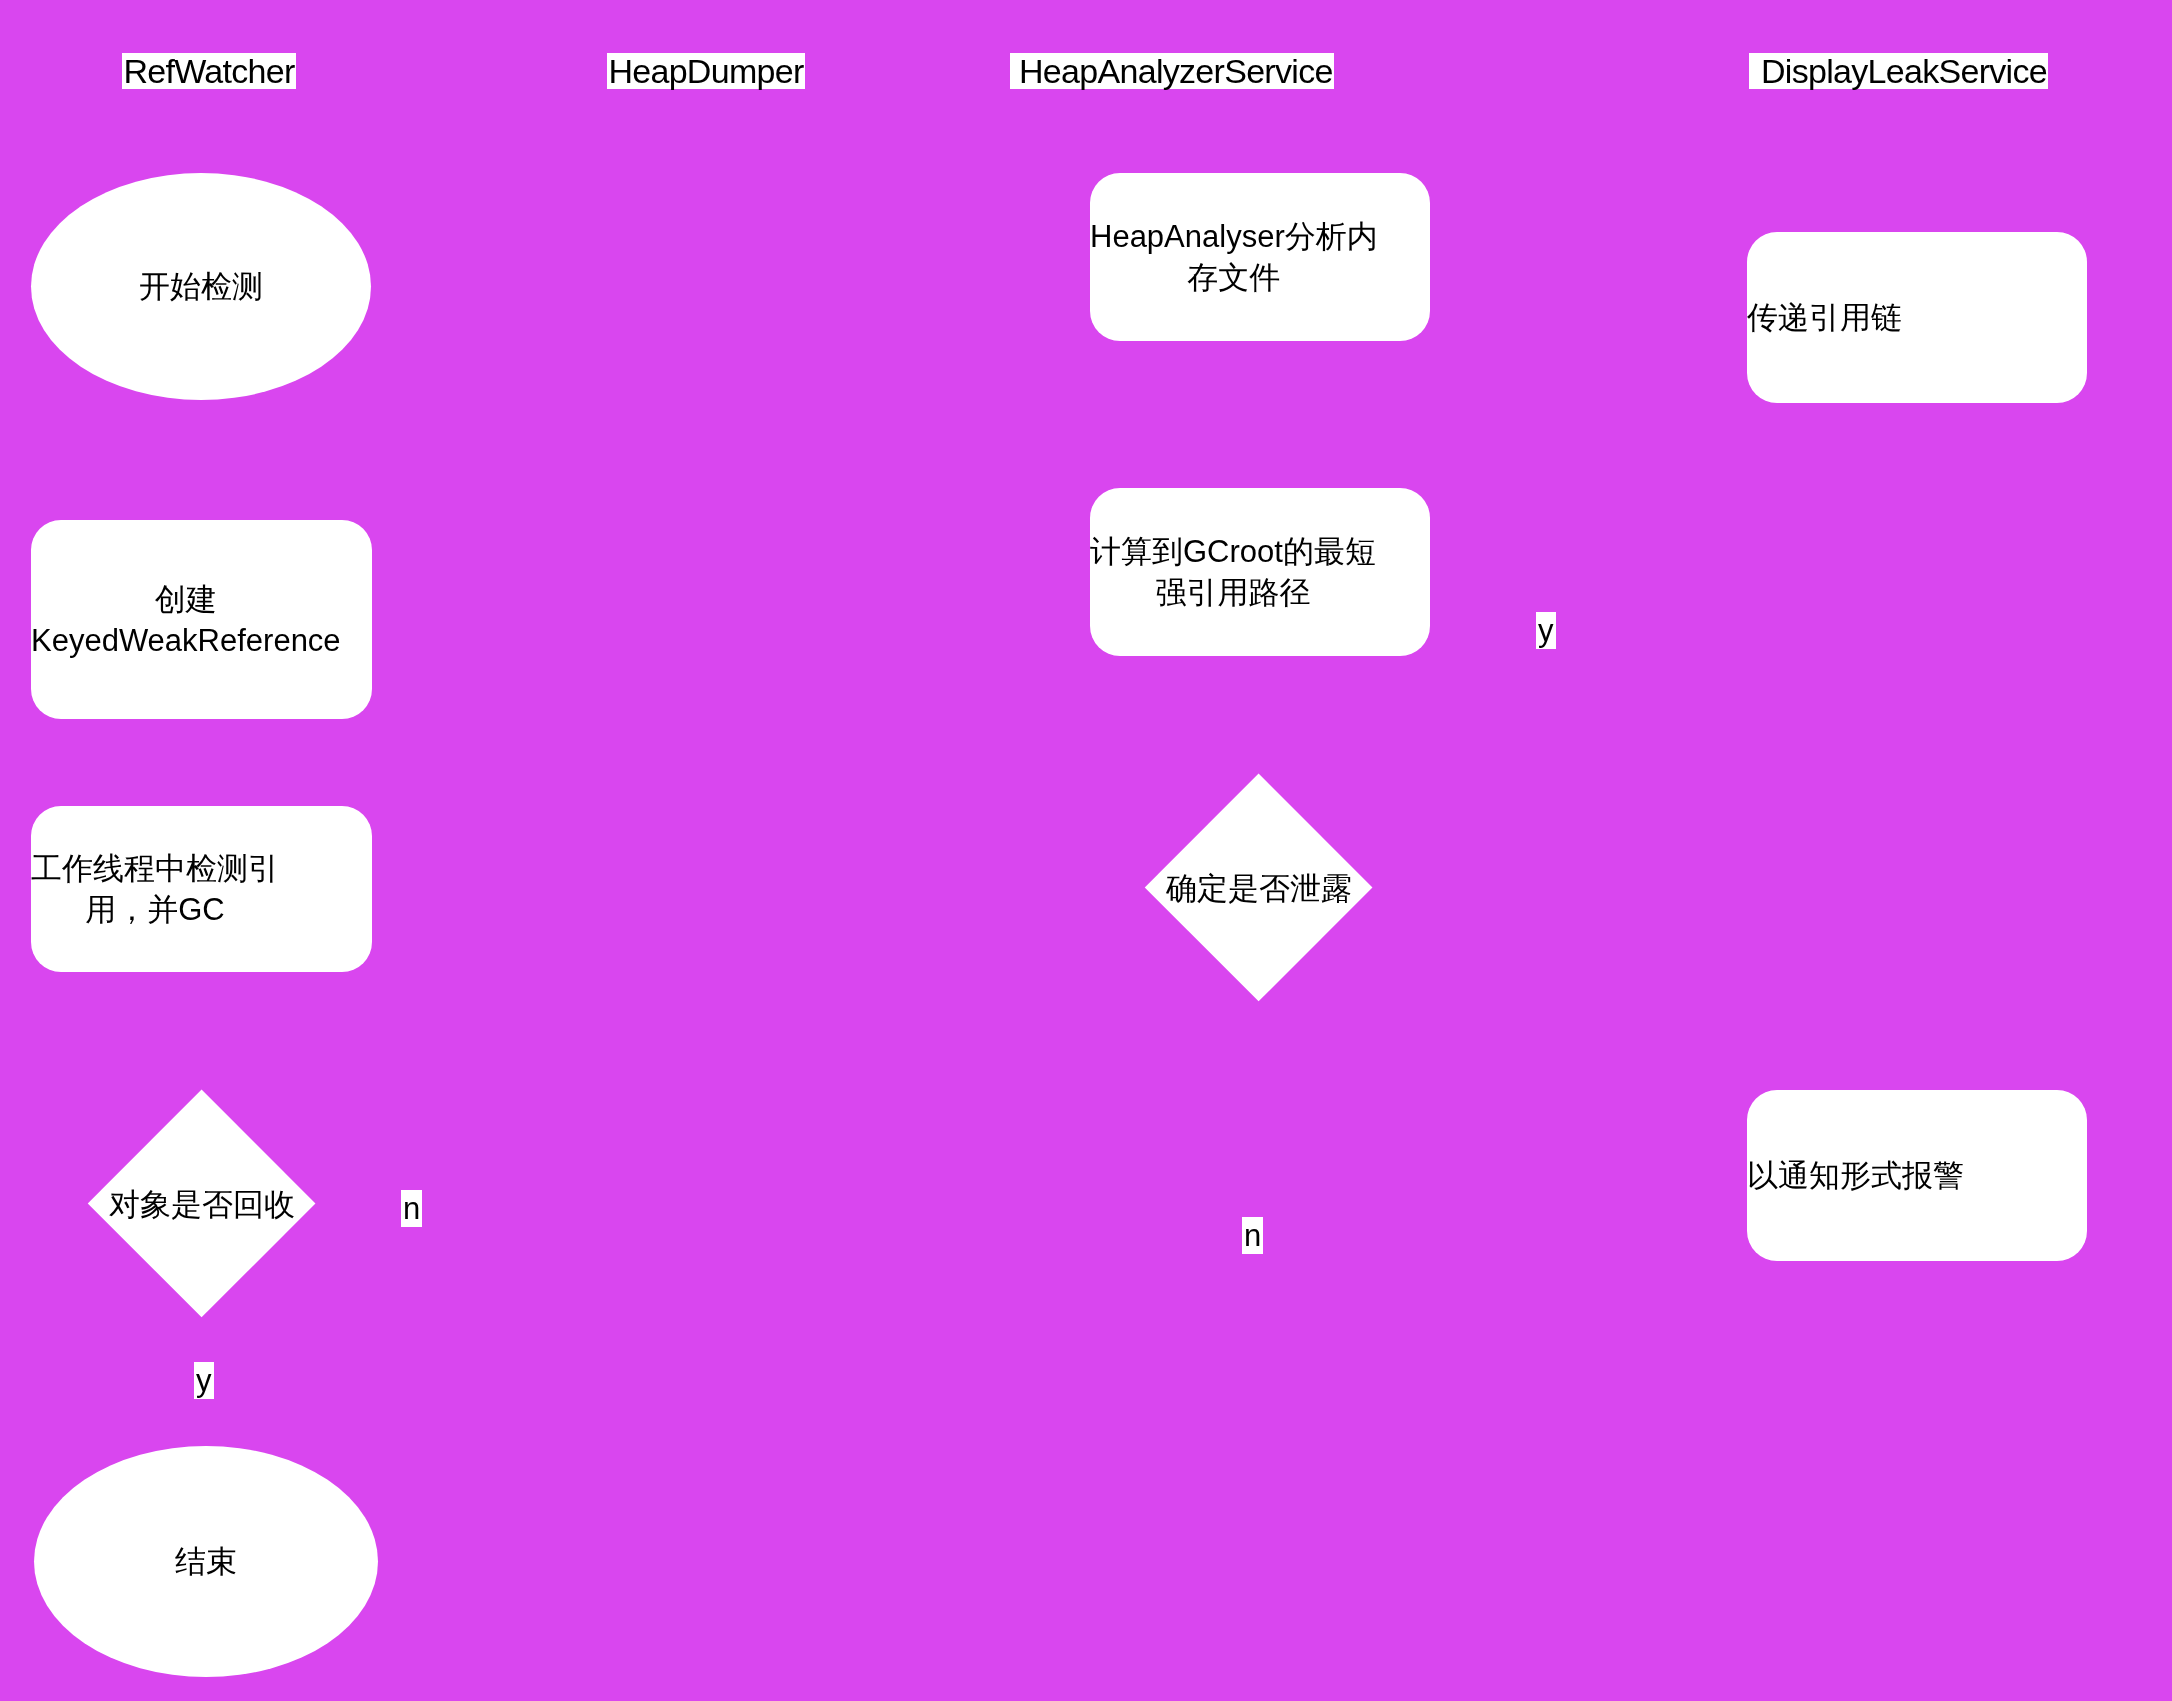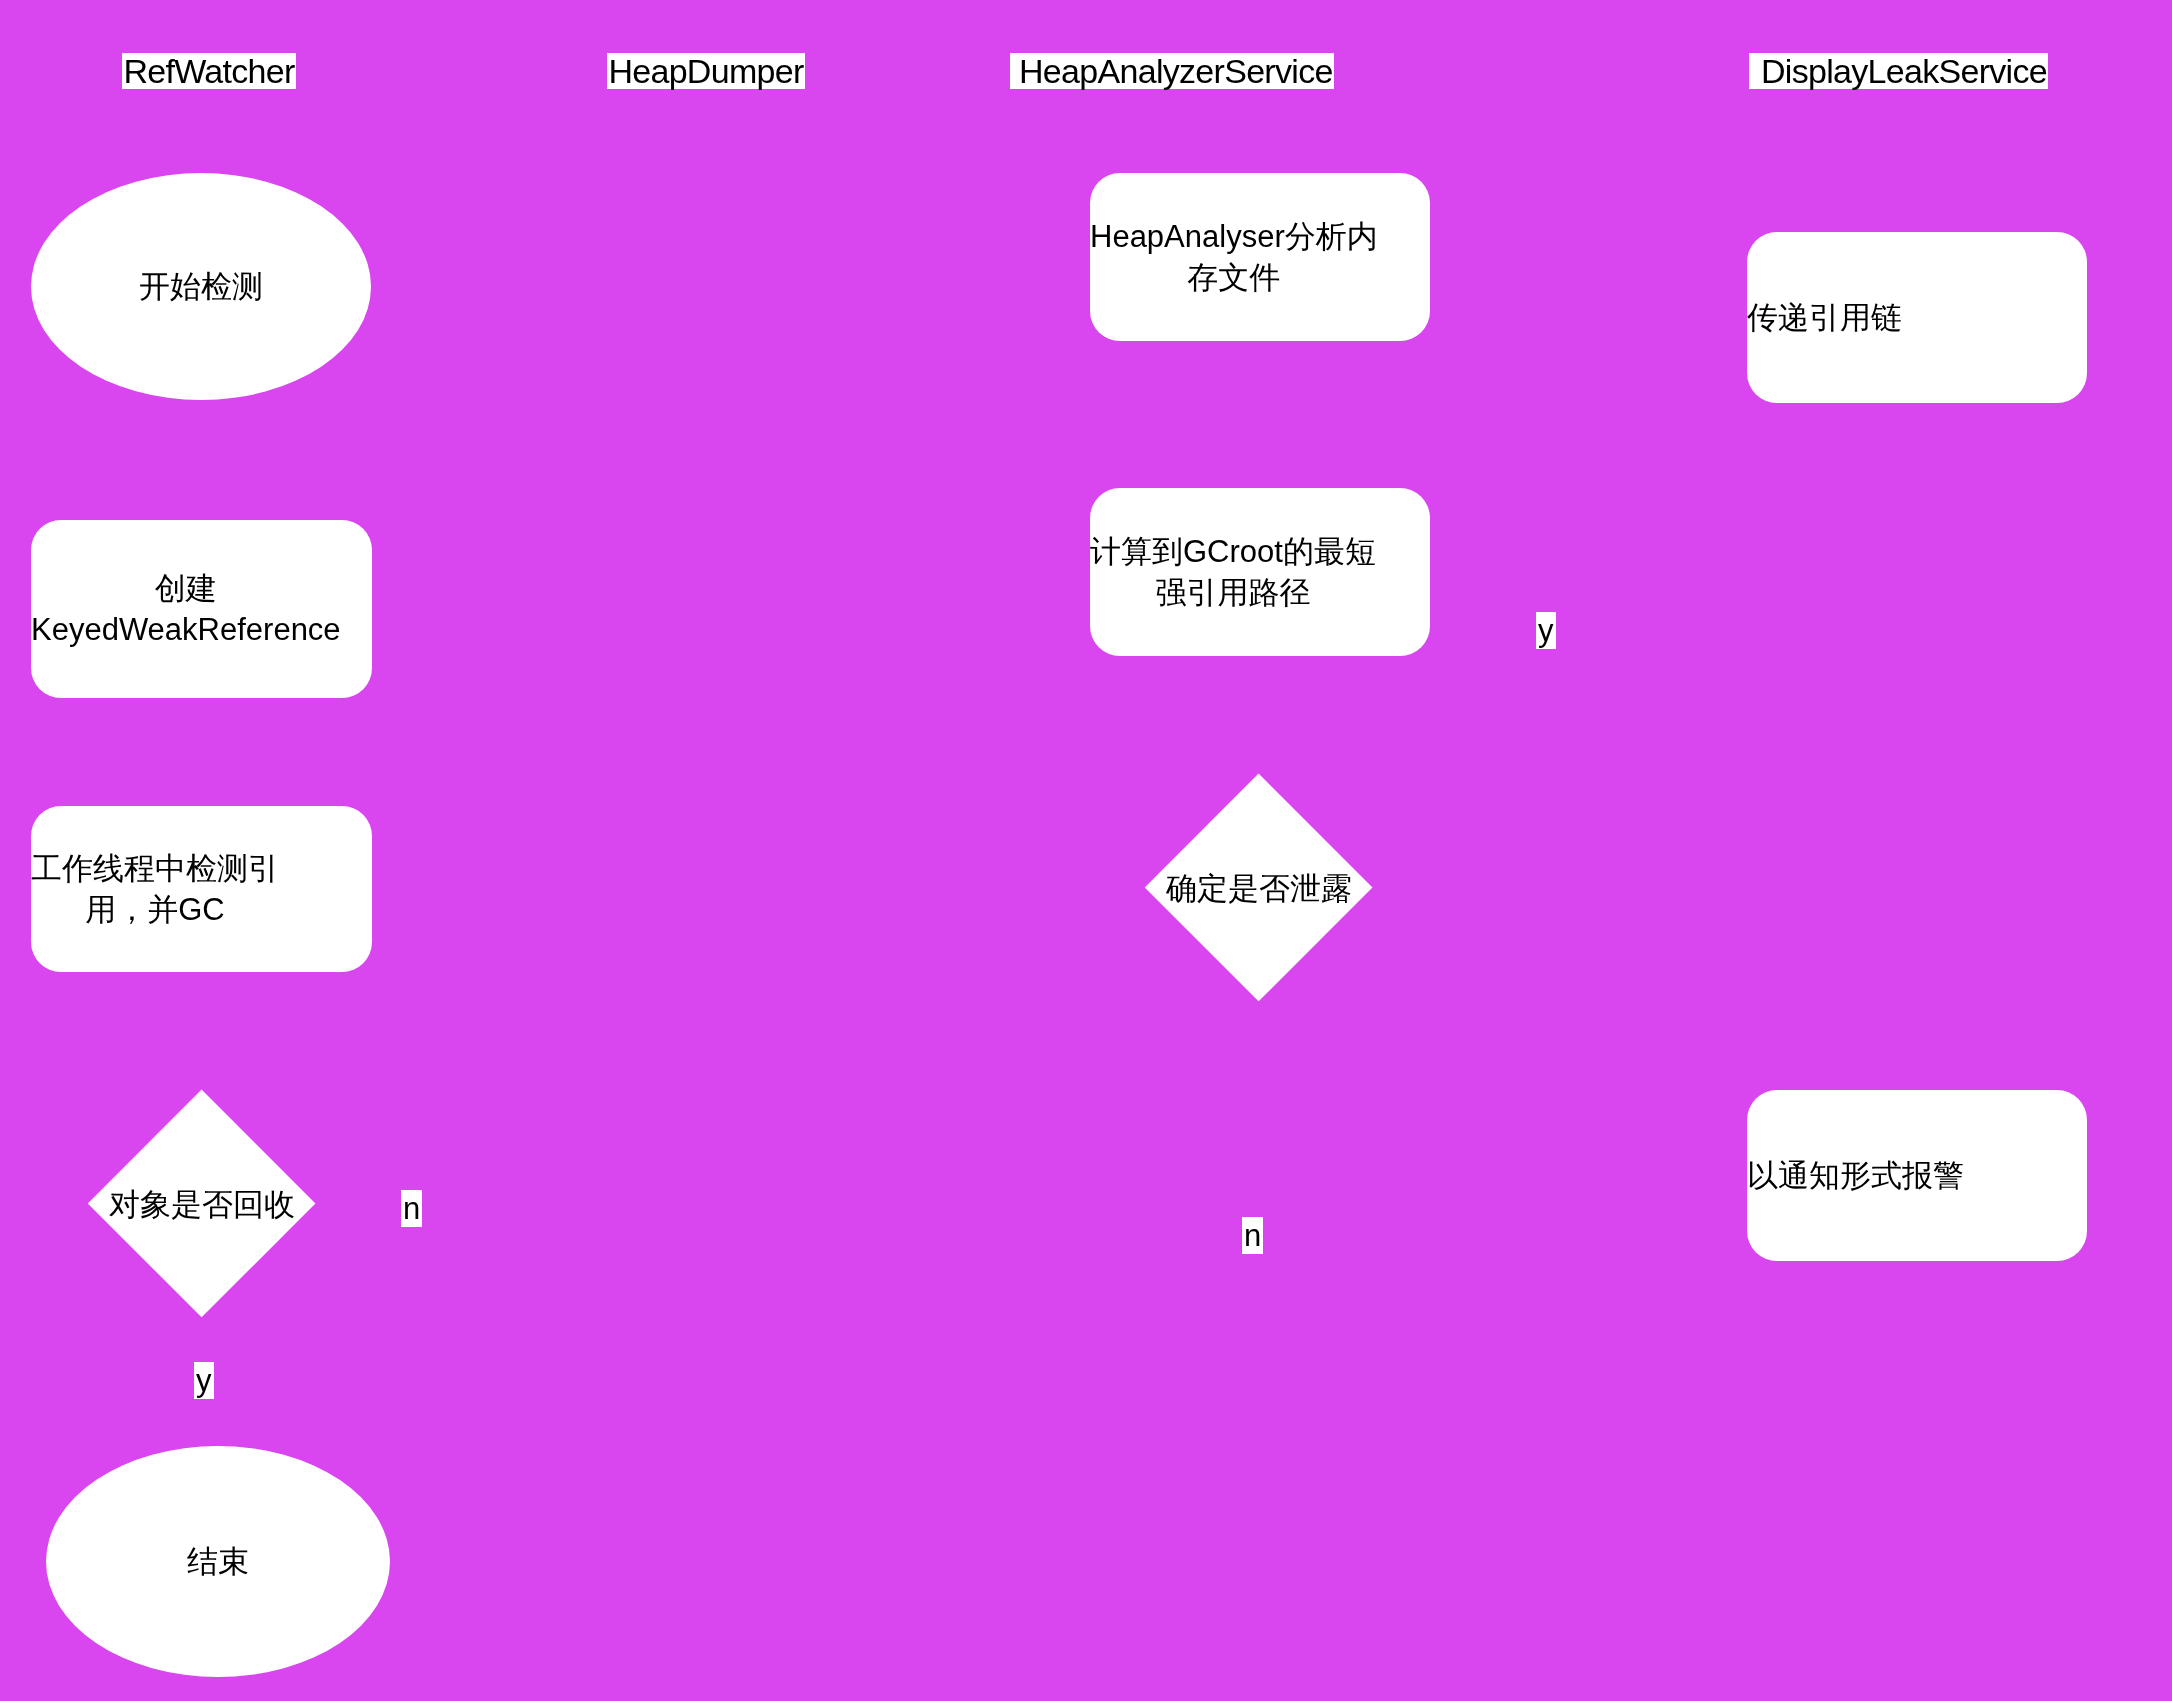--- a/index.html
+++ b/index.html
@@ -87,40 +87,40 @@
 
   <div class="lane-header" style="left:122px;top:53px;">RefWatcher</div>
   <div class="lane-header" style="left:607px;top:53px;">HeapDumper</div>
   <div class="lane-header" style="left:1010px;top:53px;padding-left:9px;">HeapAnalyzerService</div>
   <div class="lane-header" style="left:1749px;top:53px;padding-left:12px;">DisplayLeakService</div>
 
   <div class="ellipse" style="left:31px;top:173px;width:340px;height:227px;">
     <span>开始检测</span>
   </div>
 
-  <div class="proc" style="left:31px;top:520px;width:341px;height:178px;">
+  <div class="proc" style="left:31px;top:520px;width:341px;height:199px;">
     <span>创建
 KeyedWeakReference</span>
   </div>
 
   <div class="proc" style="left:31px;top:806px;width:341px;height:166px;">
     <span>工作线程中检测引
 用，并GC</span>
   </div>
 
   <div class="diamond" style="left:88px;top:1090px;width:228px;height:228px;">
     <div class="shape"></div>
     <div class="dtext">对象是否回收</div>
   </div>
 
   <div class="edge-label" style="left:401px;top:1190px;">n</div>
 
   <div class="edge-label" style="left:194px;top:1362px;">y</div>
 
-  <div class="ellipse" style="left:46px;top:1446px;width:344px;height:231px;">
+  <div class="ellipse" style="left:34px;top:1446px;width:344px;height:231px;">
     <span>结束</span>
   </div>
 
 
   <div class="proc" style="left:1090px;top:173px;width:340px;height:168px;">
     <span>HeapAnalyser分析内
 存文件</span>
   </div>
 
   <div class="proc" style="left:1090px;top:488px;width:340px;height:168px;">

